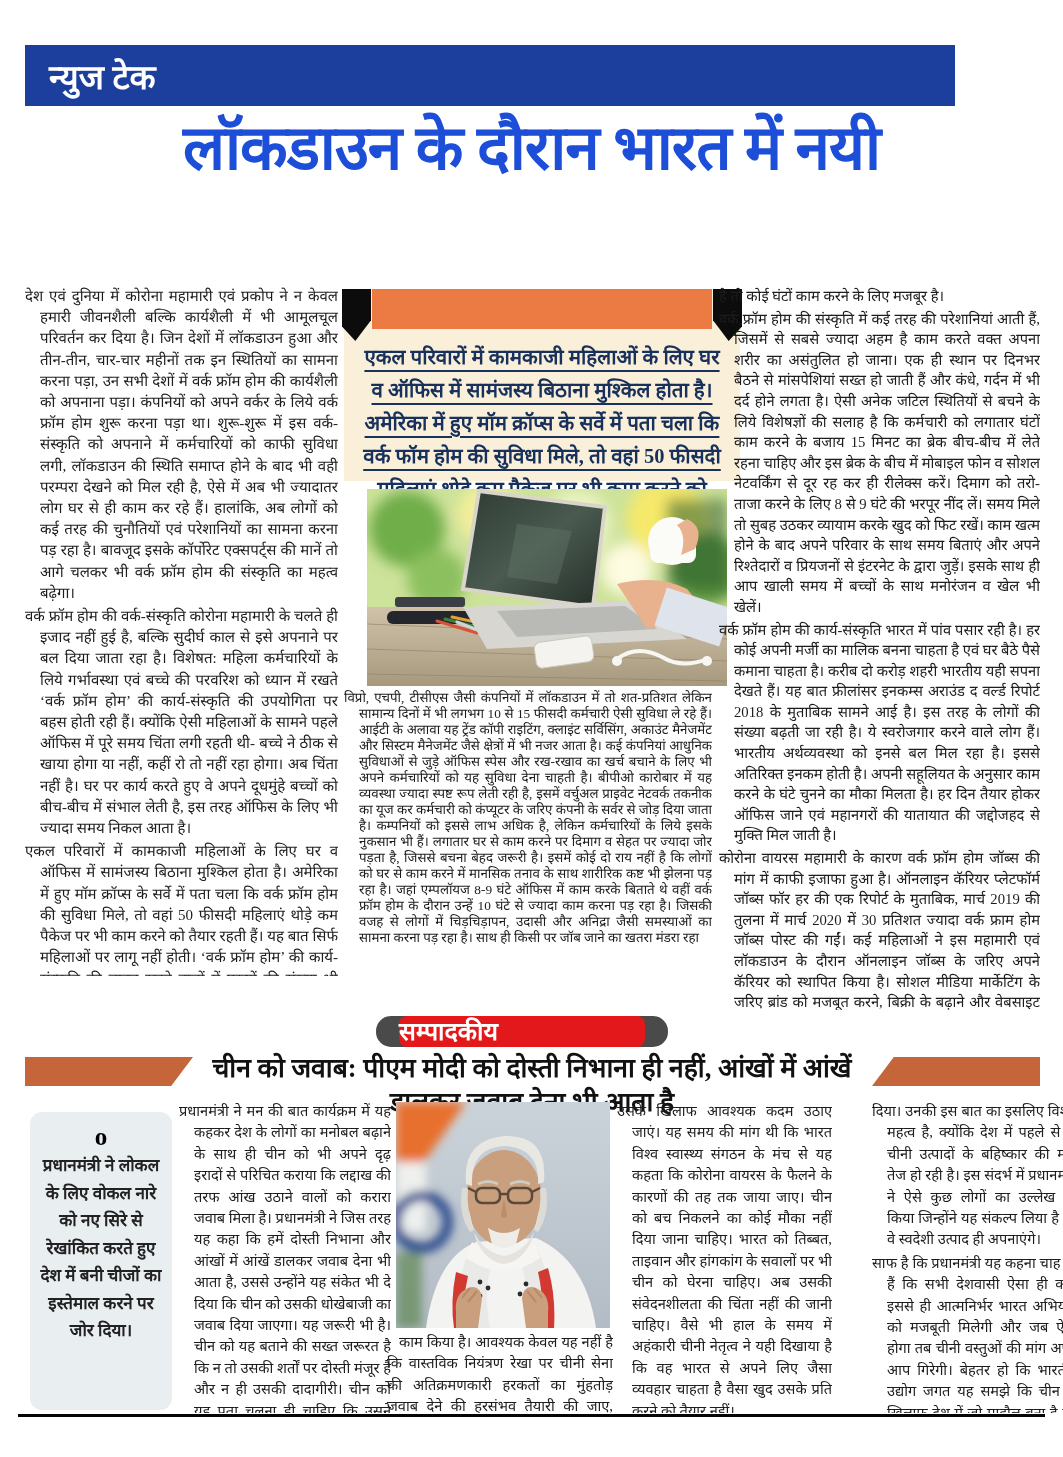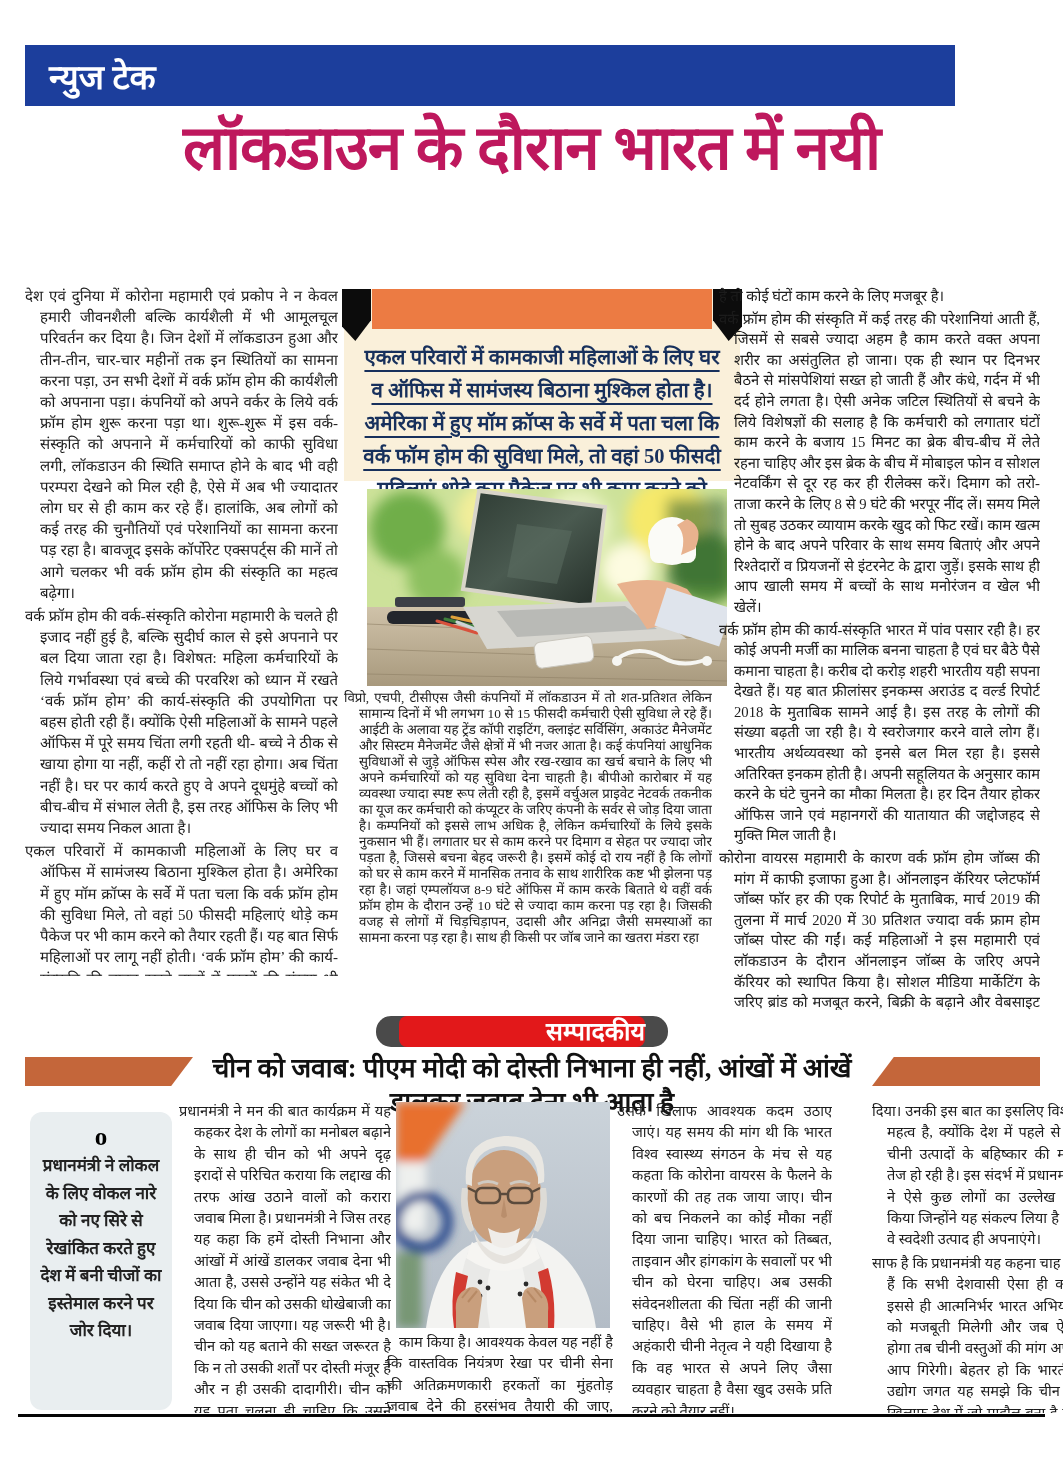--- a/index.html
+++ b/index.html
@@ -17,21 +17,21 @@
   .section-title{
     position:absolute;left:0;right:0;text-align:center;
     font-size:33px;font-weight:800;font-style:italic;pointer-events:none;
   }
   .top-right{margin-left:auto;display:flex;align-items:center;margin-right:12px;z-index:2;}
   .top-date{font-size:21px;font-weight:700;white-space:nowrap;}
   .top-divider{width:2px;height:42px;background:#e8ecf7;margin:0 12px 0 14px;}
   .page-num{font-size:44px;font-weight:800;line-height:1;font-family:"Liberation Sans",sans-serif;}
   
   .headline{
-    left:0;top:108px;width:1063px;text-align:center;font-weight:900;color:#be185d;
+    left:0;top:108px;width:1063px;text-align:center;font-weight:900;color:#1d4ed8;
     font-size:62px;line-height:81px;letter-spacing:-1px;margin:0;
   }
   
   .bodytext p{margin:0 0 2px 0;text-align:justify;padding-left:15px;text-indent:-15px;}
   .col1{left:25px;top:286px;width:313px;height:690px;font-size:15px;line-height:21.2px;overflow:hidden;}
   .col3{left:719px;top:286px;width:321px;height:724px;font-size:14.7px;line-height:20.6px;overflow:hidden;}
   .col2text{left:344px;top:690px;width:368px;height:318px;font-size:13.3px;line-height:16px;overflow:hidden;}
   
   .pullquote{
     left:344px;top:289px;width:396px;height:192px;background:#faf0da;overflow:visible;
@@ -44,21 +44,21 @@
     margin:52px 16px 0 16px;text-align:center;font-size:20.5px;font-weight:700;color:#17305c;
     line-height:33px;text-decoration:underline;text-decoration-thickness:1.5px;text-underline-offset:6px;
   }
   
   .photo1{left:367px;top:489px;width:360px;height:197px;overflow:hidden;}
   .photo2{left:396px;top:1102px;width:214px;height:226px;overflow:hidden;}
   
   .banner-dark{left:376px;top:1016px;width:292px;height:31px;background:#4a4a4a;border-radius:15px;}
   .banner-red{
     position:absolute;left:23px;right:23px;top:0;bottom:0;background:#e2181a;border-radius:8px;
-    color:#fff;font-size:25px;font-weight:800;text-align:right;line-height:31px;
+    color:#fff;font-size:25px;font-weight:800;text-align:left;line-height:31px;
   }
   .subheadline{
     left:198px;top:1051px;width:668px;margin:0;text-align:center;
     font-size:26.5px;font-weight:800;color:#111;line-height:34px;
   }
   .orange-slab{top:1057px;height:29px;background:#c4663a;}
   .orange-slab.l{left:25px;width:168px;clip-path:polygon(0 0,100% 0,87% 100%,0 100%);}
   .orange-slab.r{left:872px;width:168px;clip-path:polygon(13% 0,100% 0,100% 100%,0 100%);}
   
   .quotebox{

